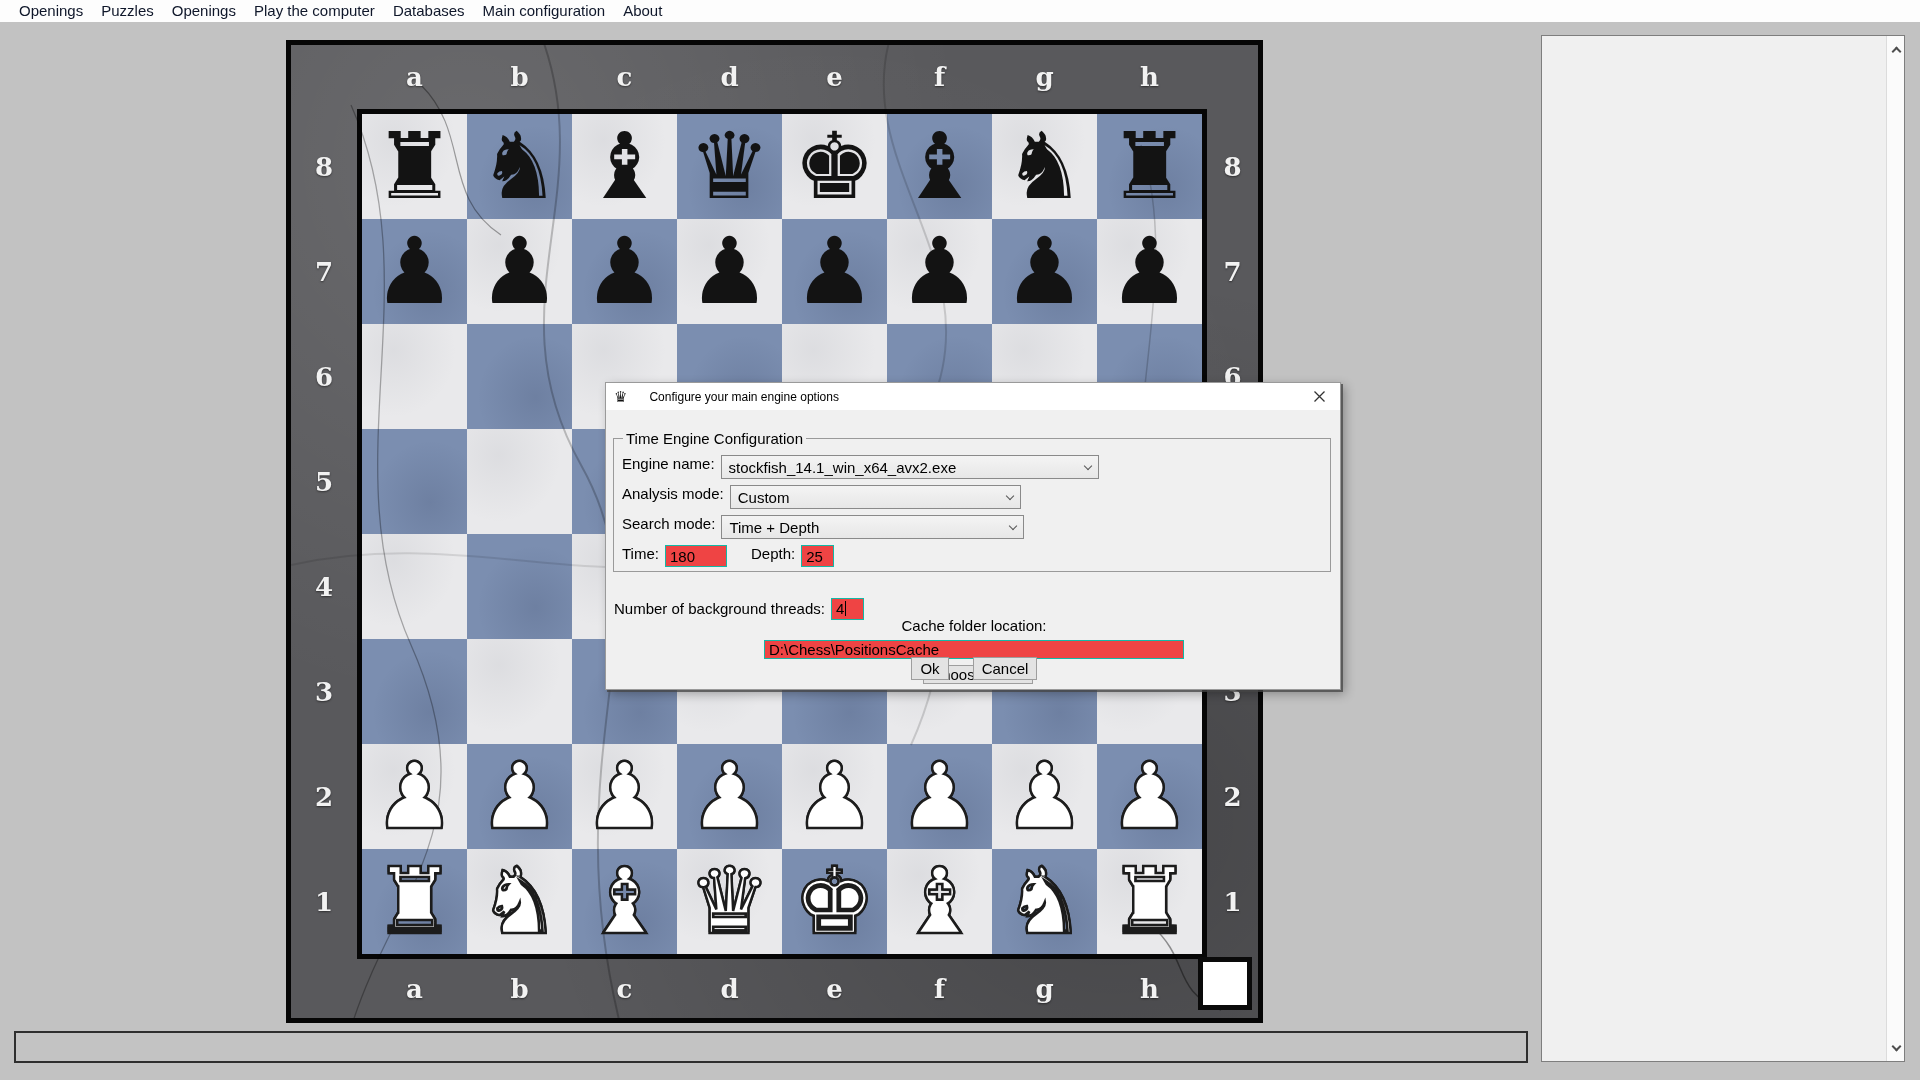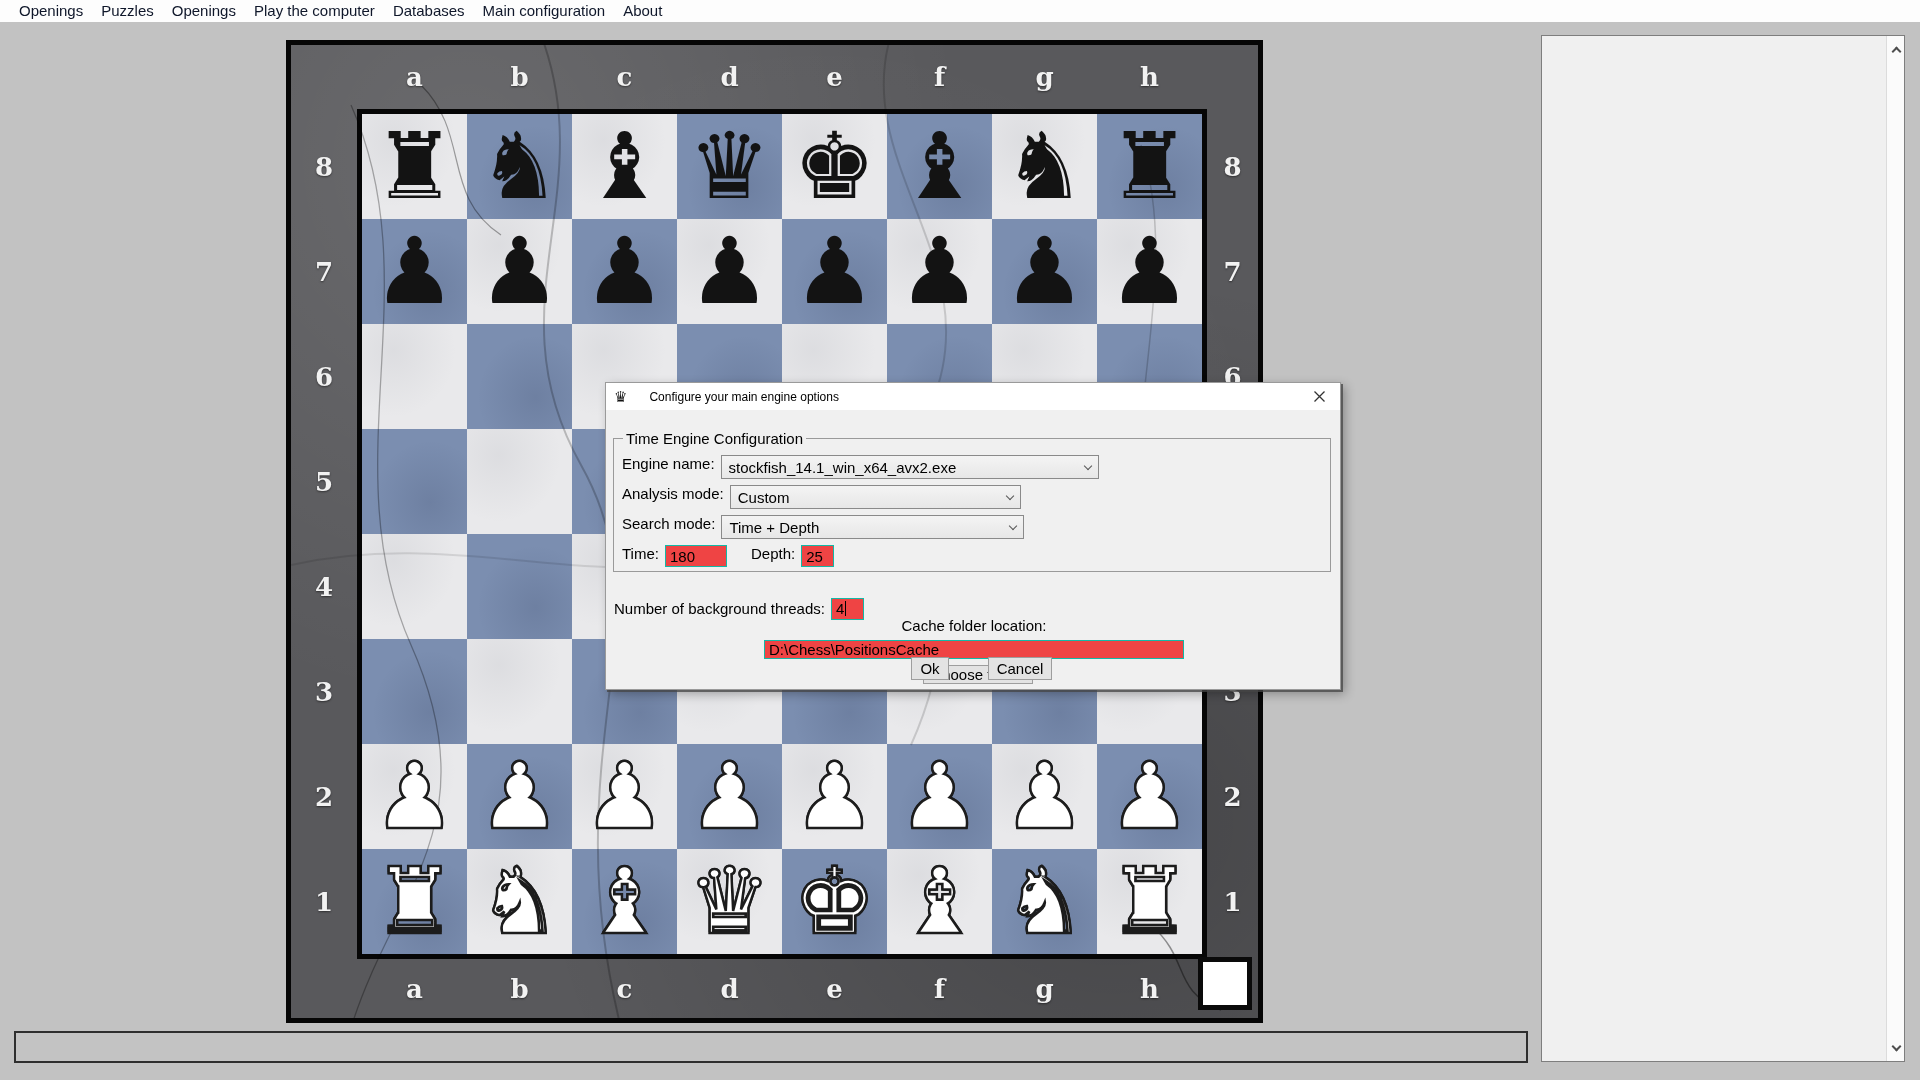--- a/index.html
+++ b/index.html
@@ -81,21 +81,21 @@
   .combo .chev-sm { width:6px; height:6px; border-right:1.5px solid #555; border-bottom:1.5px solid #555;
                     transform:rotate(45deg); margin-top:-3px; }
   .tinput { height:22px; border:1px solid #14b8a6; background:#ef4444; display:flex; align-items:center;
             padding:0 4px; font-size:15px; }
   .caret { display:inline-block; width:1px; height:15px; background:#000; margin-left:1px; }
   .dlg-row { position:absolute; left:8px; display:flex; align-items:center; gap:6px; height:25px; }
   .row-threads { top:213px; } .row-cache { top:234px; width:720px;flex-direction:column; }
   .row-buttons { top:274px; left:0; width:736px; justify-content:center; gap:24px; position:absolute;
                  display:flex; align-items:center; }
   .btn { background:#e3e3e3; border:1px solid #9e9e9e; font-size:15px; display:flex;
-         align-items:center; justify-content:center; font-family:"Liberation Sans", sans-serif;margin-left:15px; }
+         align-items:center; justify-content:center; font-family:"Liberation Sans", sans-serif; }
   .btn.choose { width:110px; height:24px; margin-left:8px; }
   .btn.ok { width:38px; height:23px; } .btn.cancel { width:64px; height:23px; }
 </style>
 </head>
 <body>
 
 <div class="screen" style="--light-sq: #e9e9eb; --dark-sq: #7b8eb0; --frame: #59595c; --page-bg: #c2c2c2;">
 
   <div class="menubar" id="menubar">
       <span class="menu-item">Openings</span>

